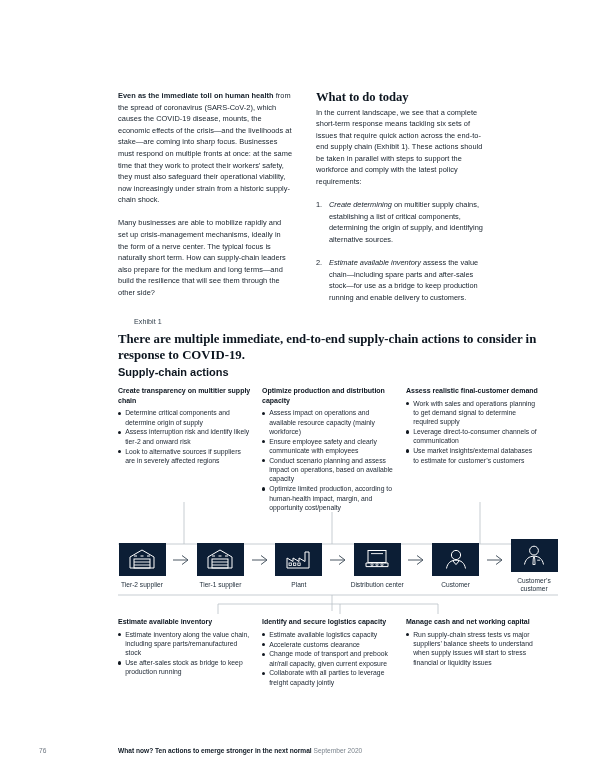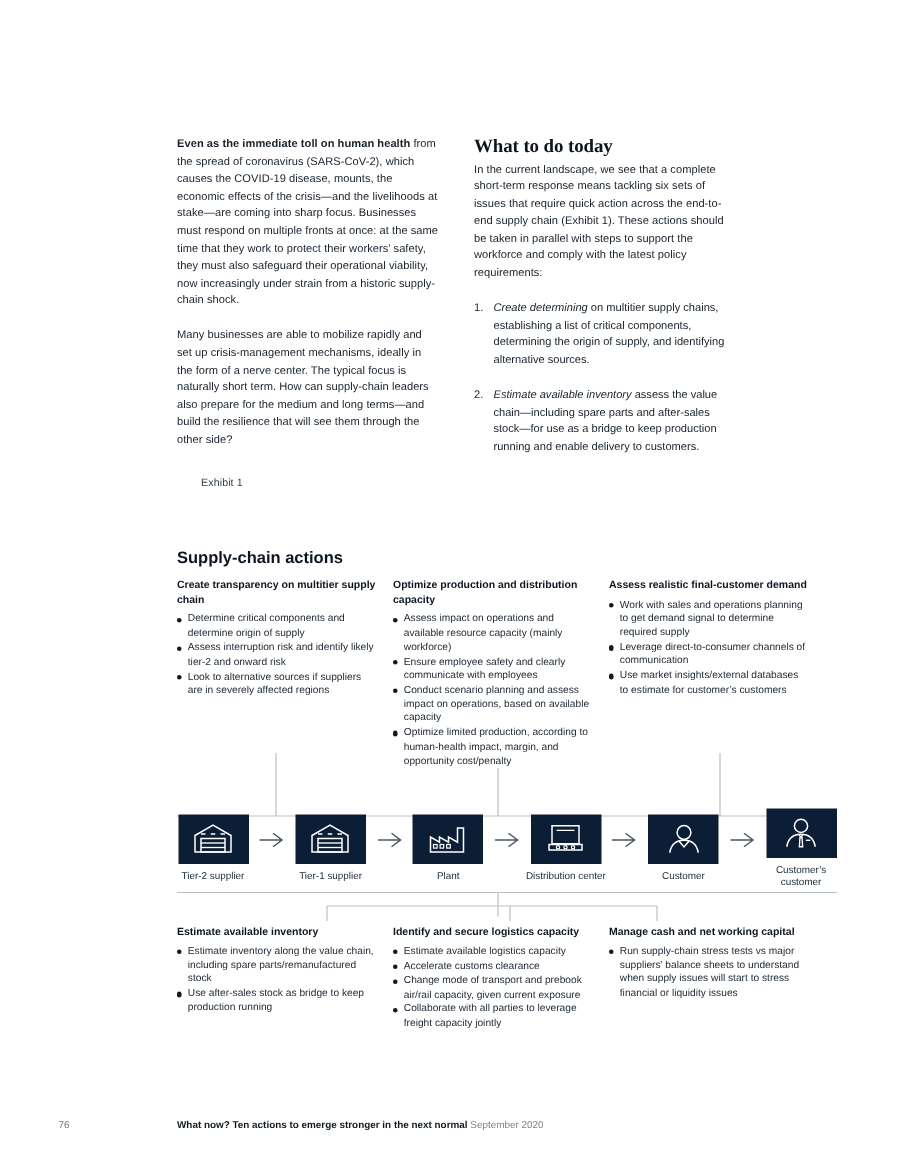--- a/index.html
+++ b/index.html
@@ -239,20 +239,21 @@
           <span class="num">1.</span><em>Create determining</em><span> on multitier supply chains, establishing a list of critical components, determining the origin of supply, and identifying alternative sources.</span>
         </li>
         <li class="num-item">
           <span class="num">2.</span><em>Estimate available inventory</em><span> assess the value chain—including spare parts and after-sales stock—for use as a bridge to keep production running and enable delivery to customers.</span>
         </li>
       </ol>
     </div>
   </div>
 
   <div class="exhibit-label">Exhibit 1</div>
+  <div class="exhibit-title">There are multiple immediate, end-to-end supply-chain actions to consider in response to COVID-19.</div>
   <div class="supply-actions-head">Supply-chain actions</div>
 
   <div class="grp grp-top grp-c1">
     <div class="grp-title">Create transparency on multitier supply chain</div>
     <ul class="blist">
       <li class="bitem">Determine critical components and determine origin of supply</li>
       <li class="bitem">Assess interruption risk and identify likely tier-2 and onward risk</li>
       <li class="bitem">Look to alternative sources if suppliers are in severely affected regions</li>
     </ul>
   </div>

